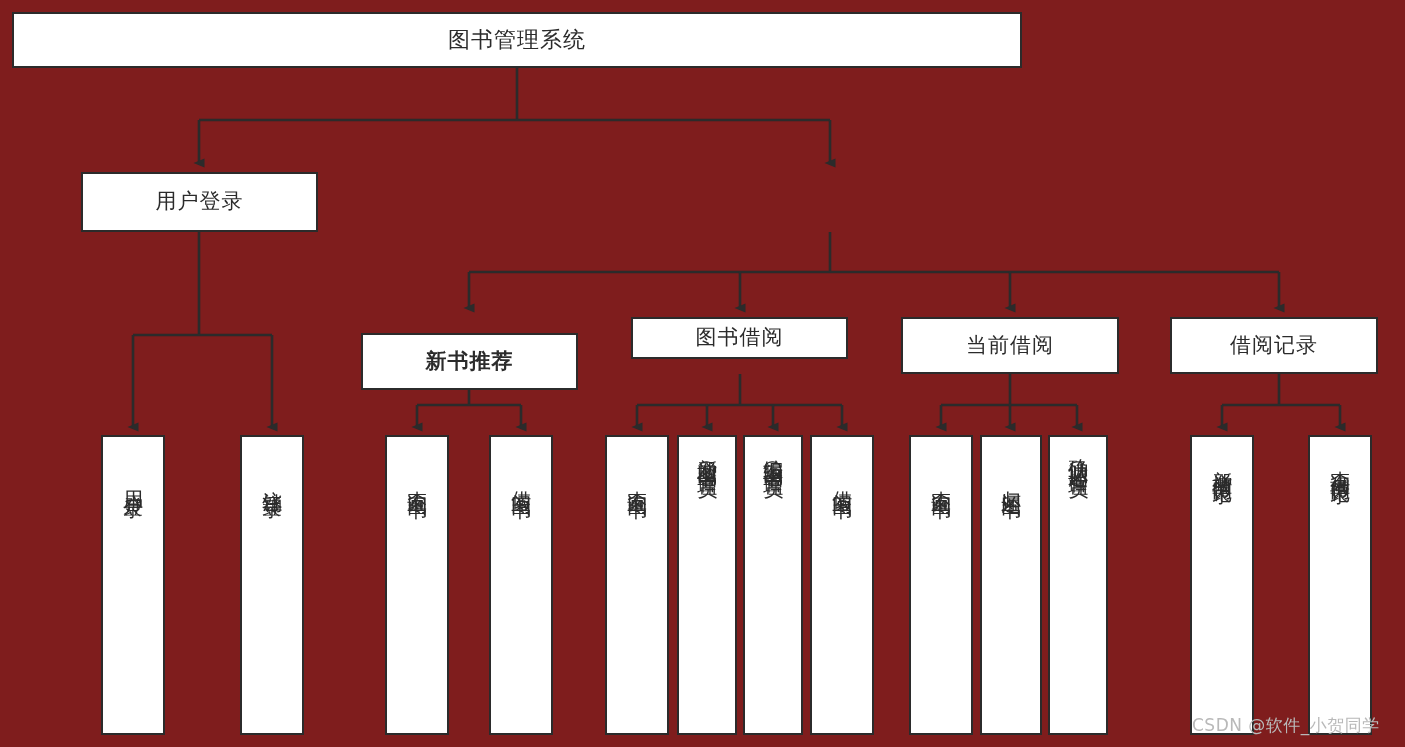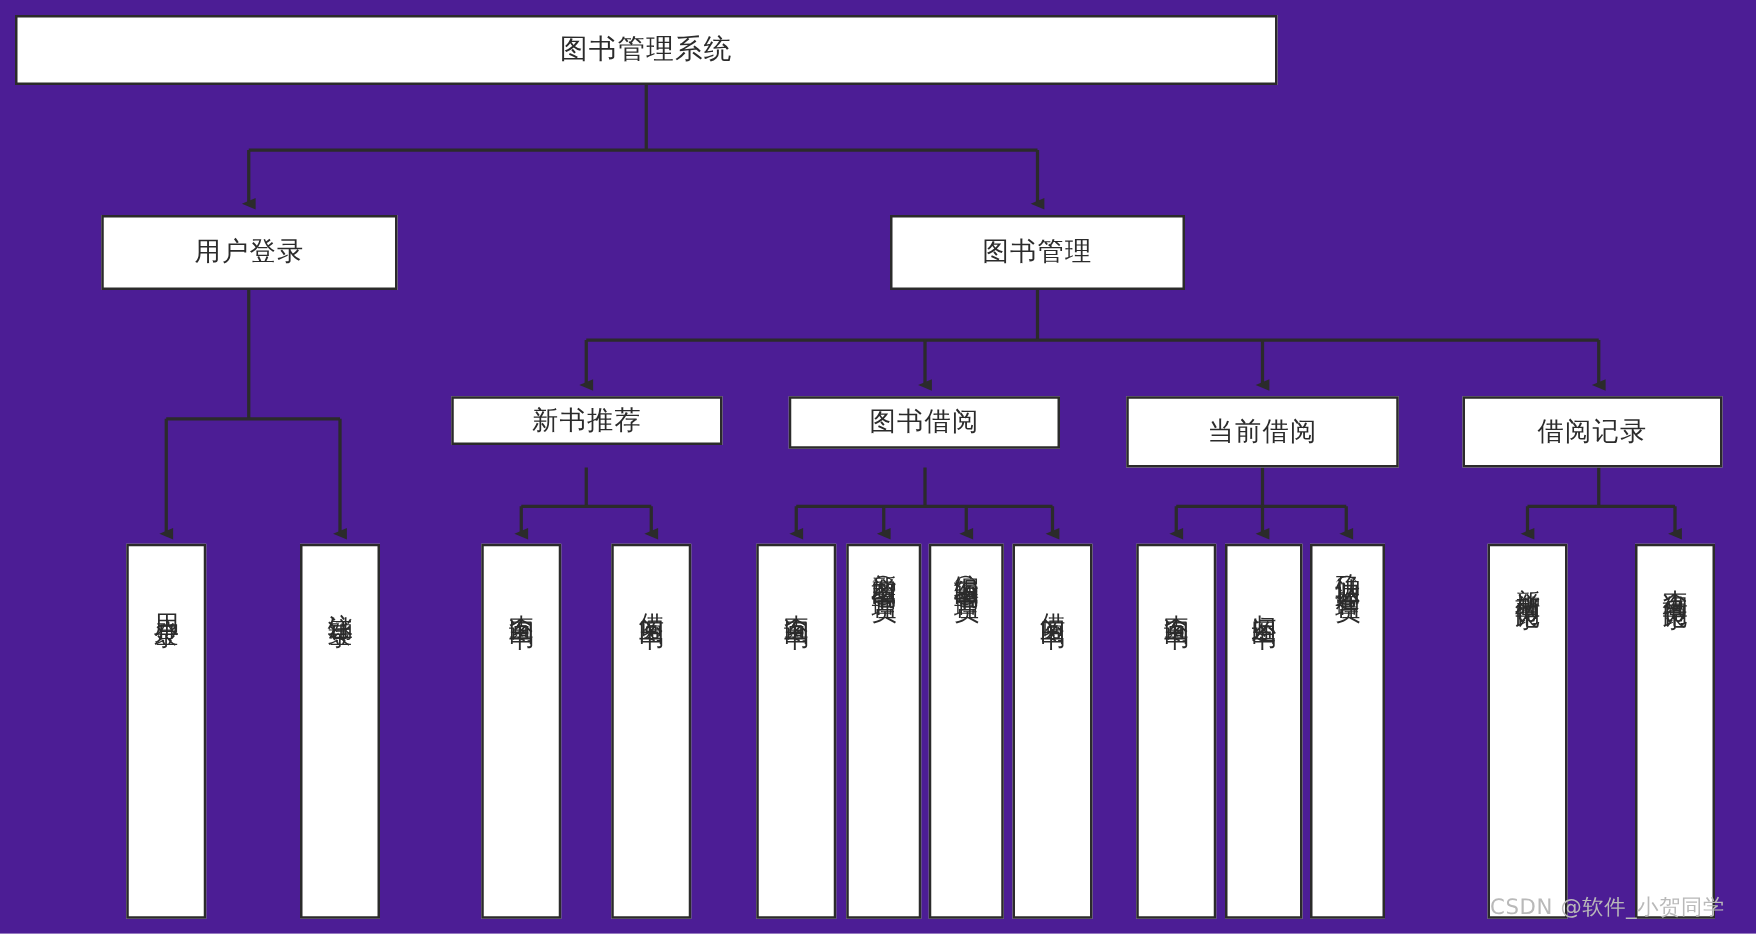--- a/index.html
+++ b/index.html
@@ -4,21 +4,21 @@
 <style>
   html, body {
     margin: 0;
     padding: 0;
     background: #ffffff;
   }
   #canvas {
     position: relative;
     width: 1405px;
     height: 747px;
-    background: #4c1d95;
+    background: #7f1d1d;
     font-family: "DejaVu Sans", "Liberation Sans", sans-serif;
     overflow: hidden;
   }
   svg.wires {
     position: absolute;
     left: 0;
     top: 0;
     width: 1405px;
     height: 747px;
     pointer-events: none;
@@ -126,25 +126,22 @@
     </g>
   </svg>
 
   <div class="node root horiz" style="left:12px; top:12px; width:1010px; height:56px;">
     <span class="label">图书管理系统</span>
   </div>
 
   <div class="node horiz" style="left:81px; top:172px; width:237px; height:60px;">
     <span class="label">用户登录</span>
   </div>
-  <div class="node horiz" style="left:712px; top:172px; width:236px; height:60px;">
-    <span class="label">图书管理</span>
-  </div>
 
-  <div class="node horiz" style="left:361px; top:317px; width:217px; height:39px;">
+  <div class="node horiz" style="left:361px; top:333px; width:217px; height:57px;font-weight:bold;">
     <span class="label">新书推荐</span>
   </div>
   <div class="node horiz" style="left:631px; top:317px; width:217px; height:42px;">
     <span class="label">图书借阅</span>
   </div>
   <div class="node horiz" style="left:901px; top:317px; width:218px; height:57px;">
     <span class="label">当前借阅</span>
   </div>
   <div class="node horiz" style="left:1170px; top:317px; width:208px; height:57px;">
     <span class="label">借阅记录</span>

